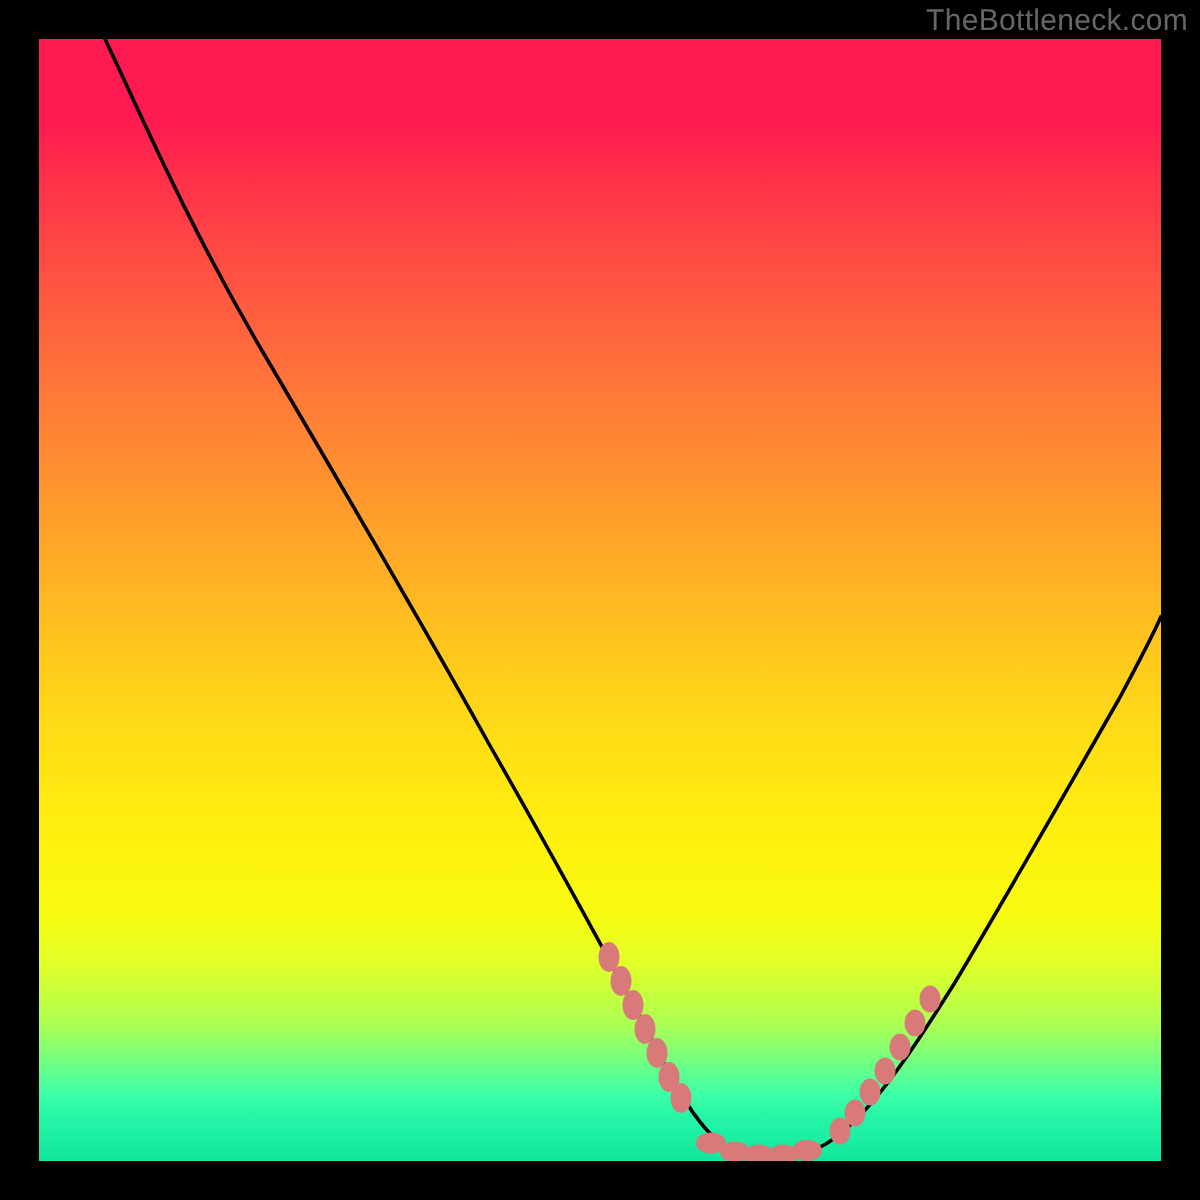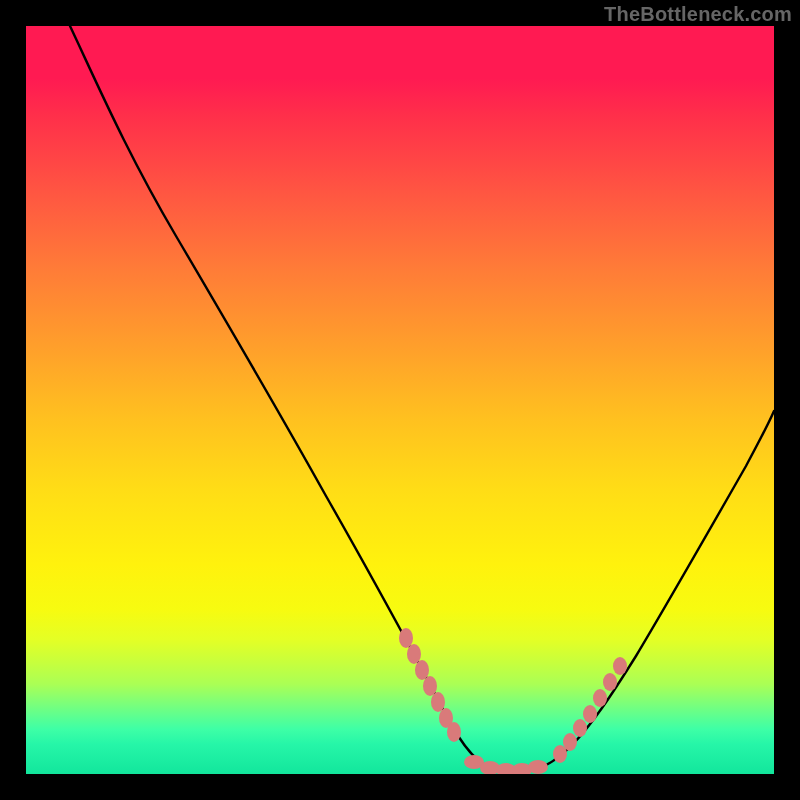--- a/index.html
+++ b/index.html
@@ -65,21 +65,21 @@
   .bead {
     fill: #d97a7a;
     stroke: none;
   }
   .watermark {
     position: absolute;
     top: 3px;
     right: 8px;
     color: #666;
     font-size: 20px;
-    font-weight: 700;
+    font-weight: 400;
     letter-spacing: 0.2px;
   }
 </style>
 </head>
 <body>
 
 <div class="wrap">
 
   <div class="plot">
     <div class="gradient"></div>

